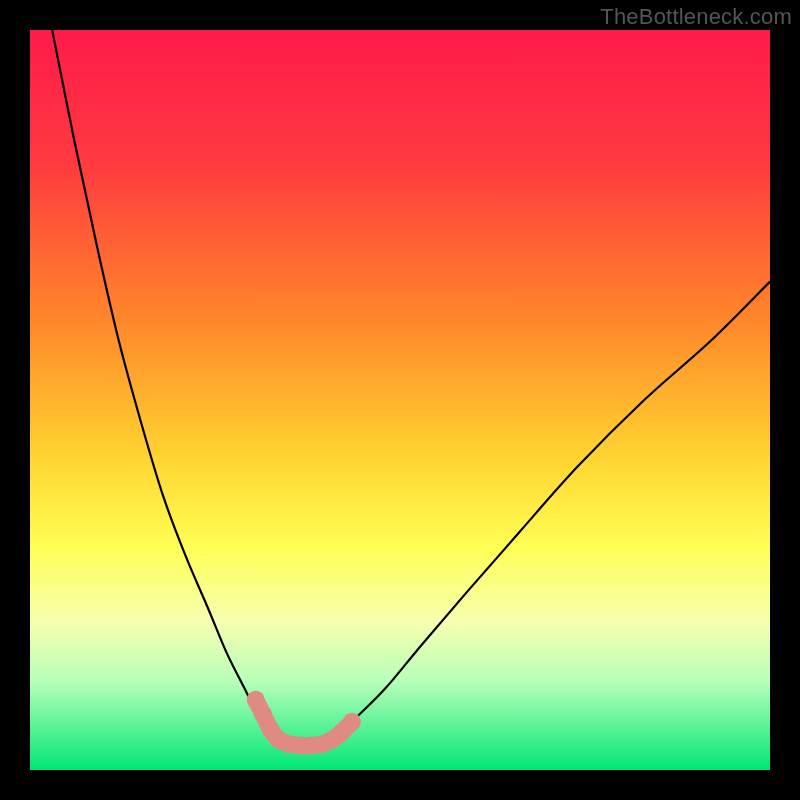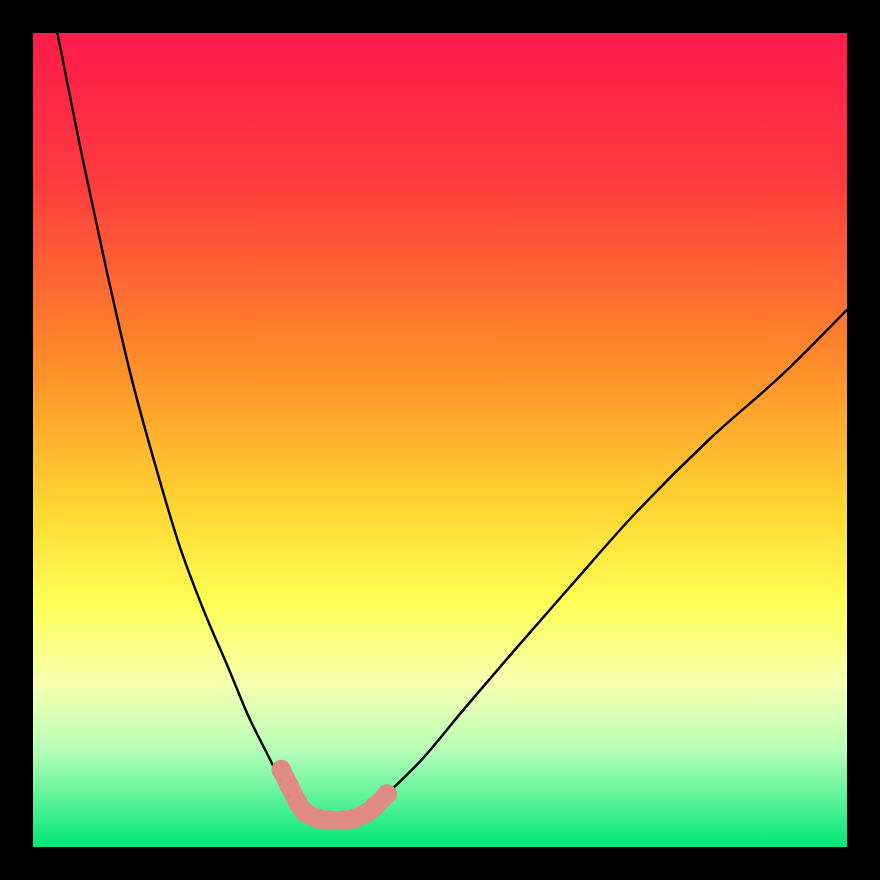--- a/index.html
+++ b/index.html
@@ -32,20 +32,21 @@
     font-size: 22px;
     font-weight: 400;
     letter-spacing: 0.2px;
   }
   svg { display: block; }
 </style>
 </head>
 <body>
 
 <div class="frame">
+  <div class="watermark">TheBottleneck.com</div>
   <div class="plot">
     <svg id="chart-svg" width="740" height="740" viewBox="0 0 740 740" preserveAspectRatio="none">
         <defs>
           <linearGradient id="bg-grad" x1="0" y1="0" x2="0" y2="1">
             <stop offset="0%" stop-color="#ff1a4b"></stop>
             <stop offset="18%" stop-color="#ff3a3f"></stop>
             <stop offset="40%" stop-color="#ff8a2a"></stop>
             <stop offset="58%" stop-color="#ffd531"></stop>
             <stop offset="70%" stop-color="#ffff55"></stop>
             <stop offset="80%" stop-color="#f6ffb0"></stop>

